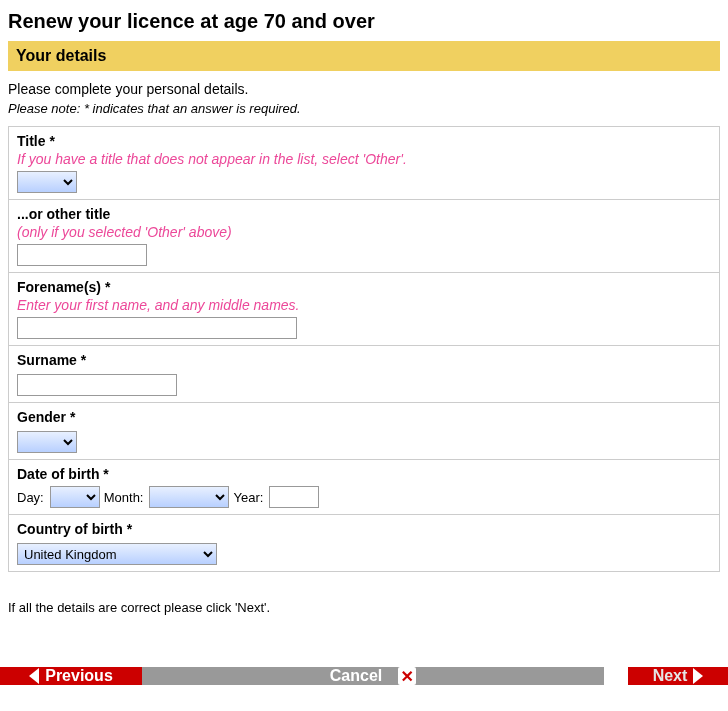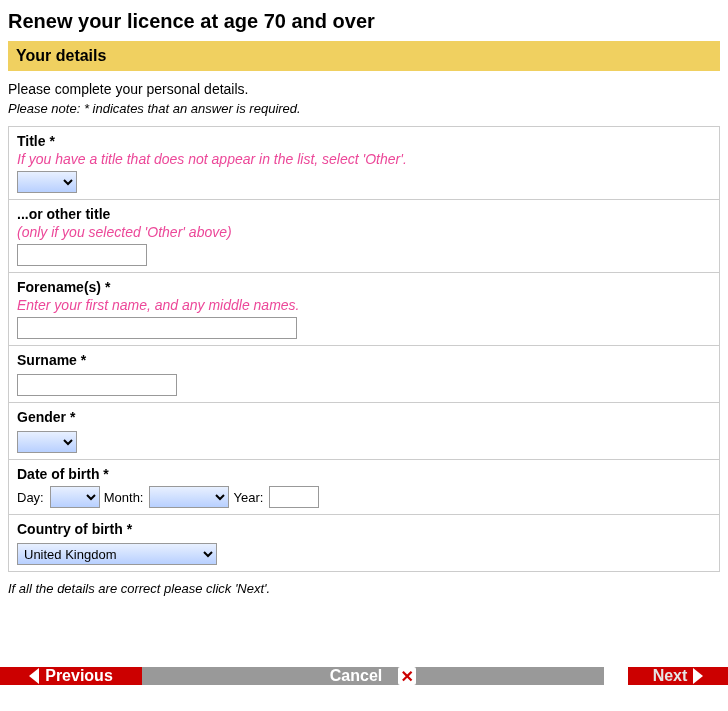--- a/index.html
+++ b/index.html
@@ -39,21 +39,21 @@
     .note-text {
       margin-bottom: 10px;
       font-size: 13px;
       font-style: italic;
     }
 
     .form-table {
       width: 100%;
       border-collapse: collapse;
       border: 1px solid #ccc;
-      margin-bottom: 9px;
+      margin-bottom: 28px;
     }
 
     .form-table td {
       border: 1px solid #ccc;
       padding: 6px 8px;
       vertical-align: top;
     }
 
     .field-label {
       font-weight: bold;
@@ -101,21 +101,20 @@
       font-size: 13px;
       margin-right: 2px;
     }
 
     .country-select {
       width: 200px;
     }
 
     .footer-notes {
       margin-bottom: 8px;
-      font-style: italic;
     }
 
     .footer-notes p {
       font-size: 13px;
       margin-bottom: 4px;
     }
 
     .nav-bar {
       position: absolute;
       bottom: 0;

